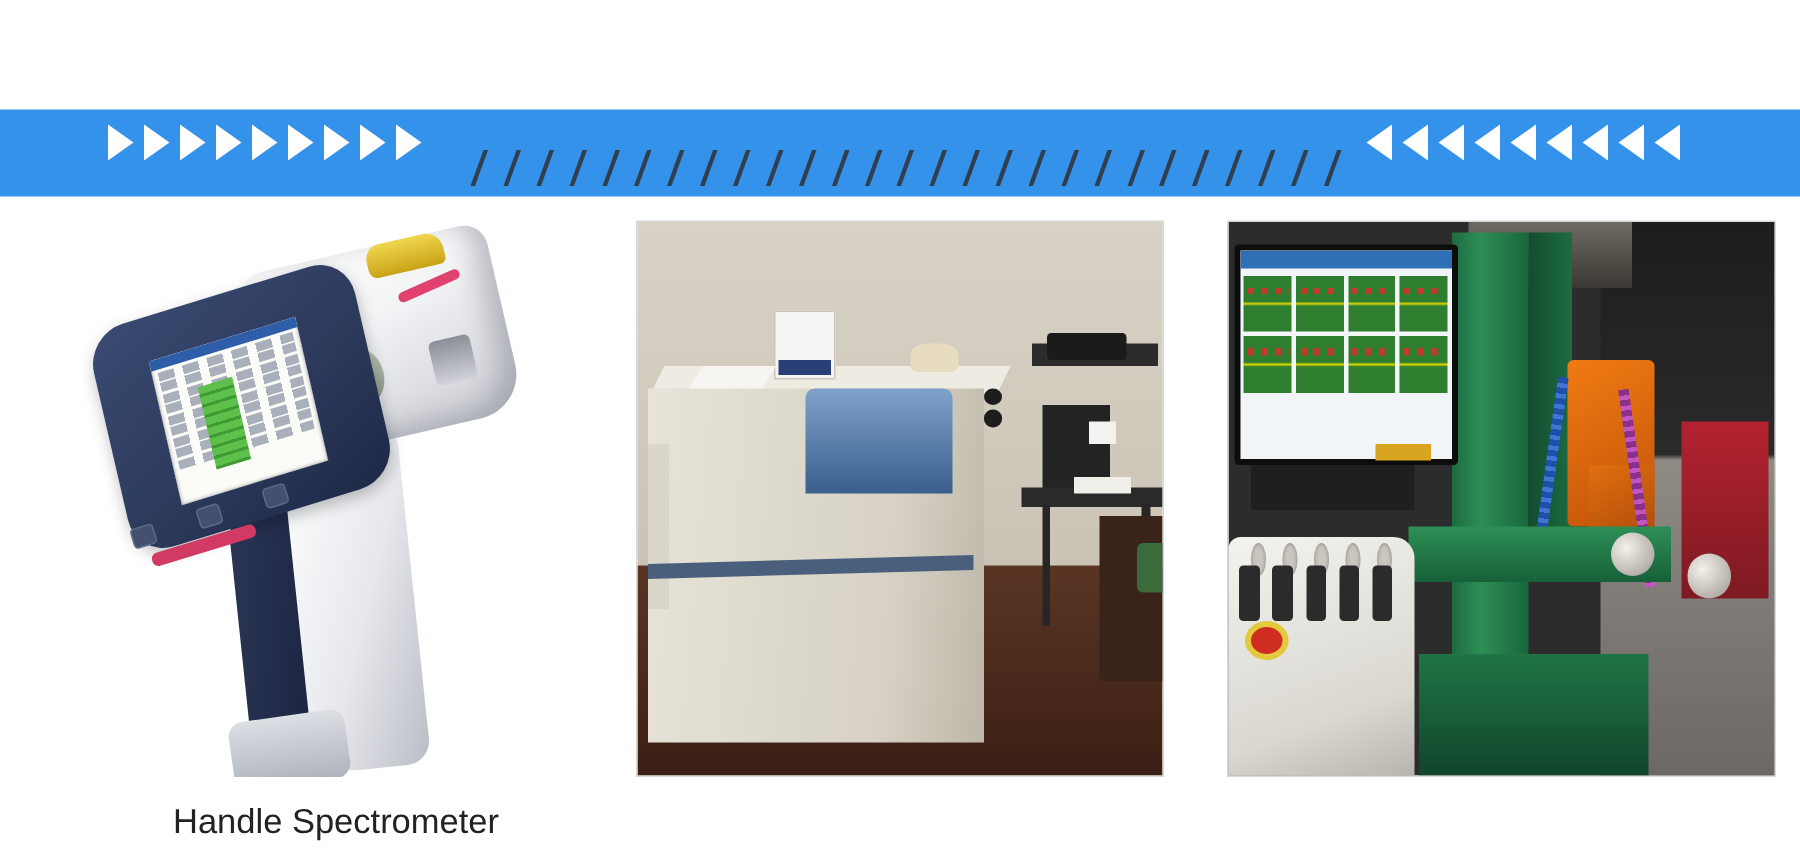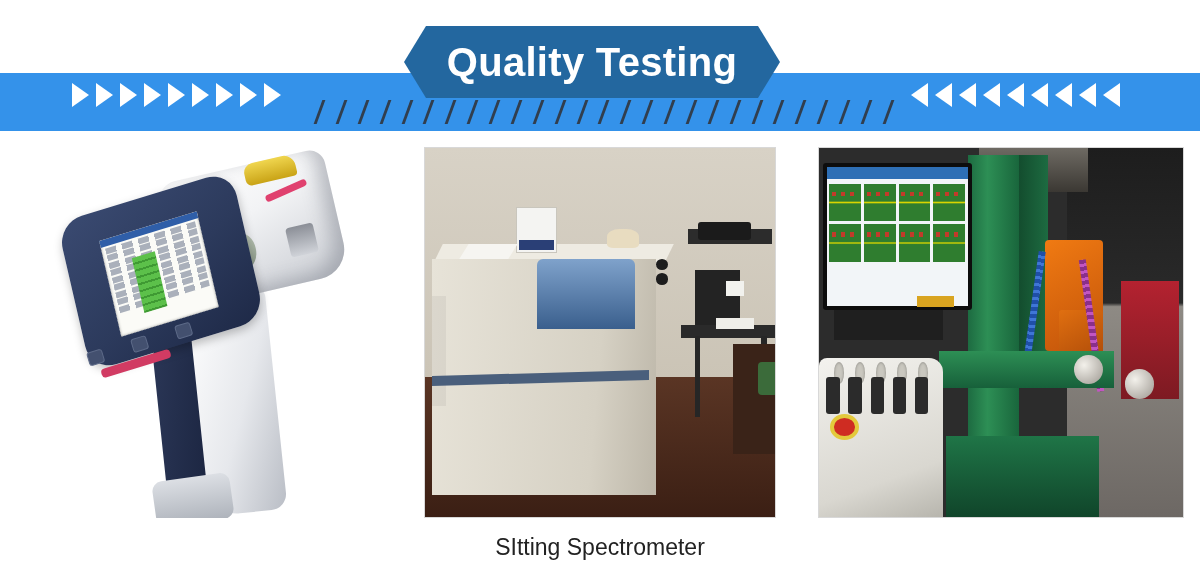--- a/index.html
+++ b/index.html
@@ -402,23 +402,20 @@
       <i class="tick"></i>
       <i class="tick"></i>
       <i class="tick"></i>
       <i class="tick"></i>
       <i class="tick"></i>
       <i class="tick"></i>
       <i class="tick"></i>
       <i class="tick"></i>
     </div>
 
-    <div class="badge">
-      <span class="badge-title">Quality Testing</span>
-    </div>
   </div>
 
   <div class="cards">
 
     <div class="card card-1">
       <div class="photo">
         <div class="hs-stage">
           <div class="hs-grip"></div>
           <div class="hs-gripshell"></div>
           <div class="hs-foot"></div>
@@ -442,20 +439,21 @@
             <div class="sgreen"></div>
           </div>
           <div class="hs-btns">
             <i></i>
             <i></i>
             <i></i>
           </div>
           <div class="hs-redbar"></div>
         </div>
       </div>
+      <div class="caption">Handle Spectrometer</div>
     </div>
 
     <div class="card card-2">
       <div class="photo">
         <div class="ss-stage">
           <div class="ss-wall"></div>
           <div class="ss-floor"></div>
           <div class="ss-deskA"></div>
           <div class="ss-monitor"></div>
           <div class="ss-tower"></div>
@@ -473,21 +471,20 @@
           <div class="ss-stripe"></div>
           <div class="ss-knob1"></div>
           <div class="ss-knob2"></div>
           <div class="ss-doc">
               <i></i>
             </div>
           <div class="ss-paper"></div>
           <div class="ss-clutter"></div>
         </div>
       </div>
-      <div class="caption">SItting Spectrometer</div>
     </div>
 
     <div class="card card-3">
       <div class="photo">
         <div class="us-stage">
           <div class="us-wallR"></div>
           <div class="us-redpanel"></div>
           <div class="us-topmech"></div>
           <div class="us-frameV"></div>
           <div class="us-frameV2"></div>

